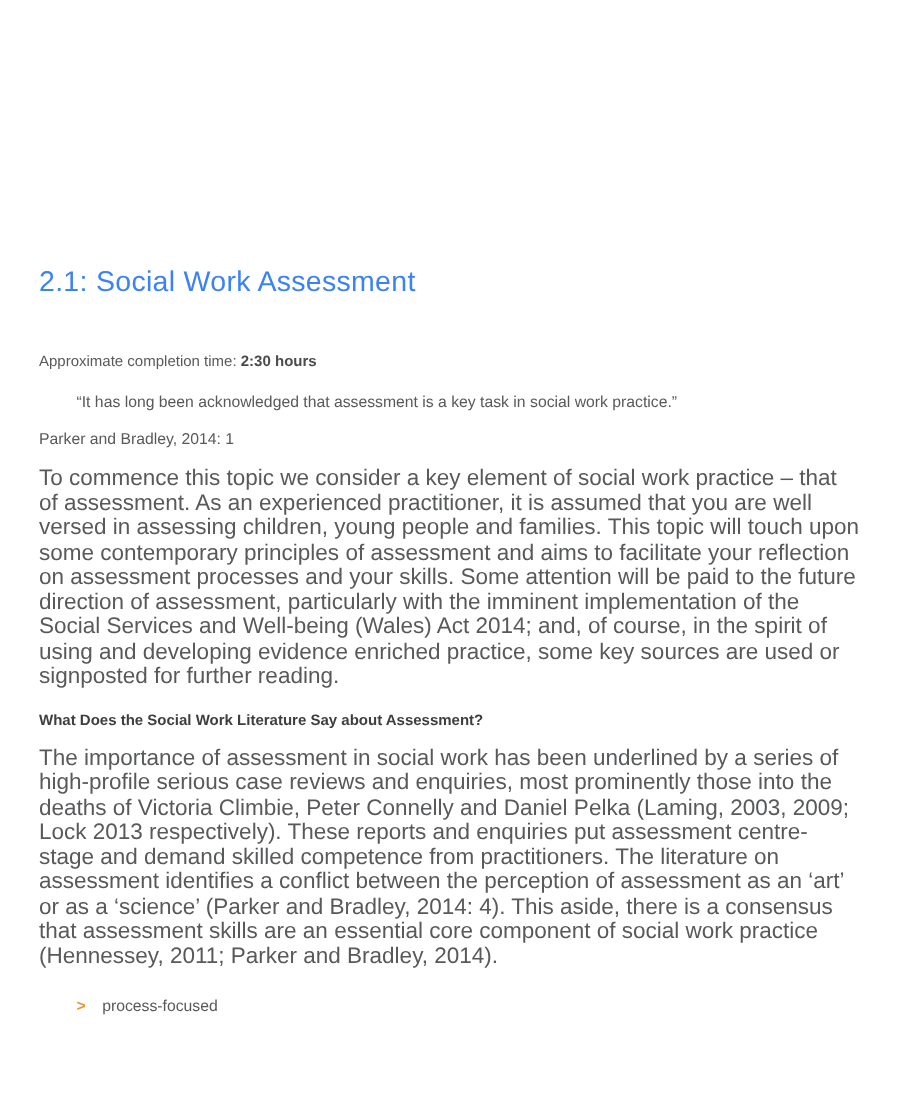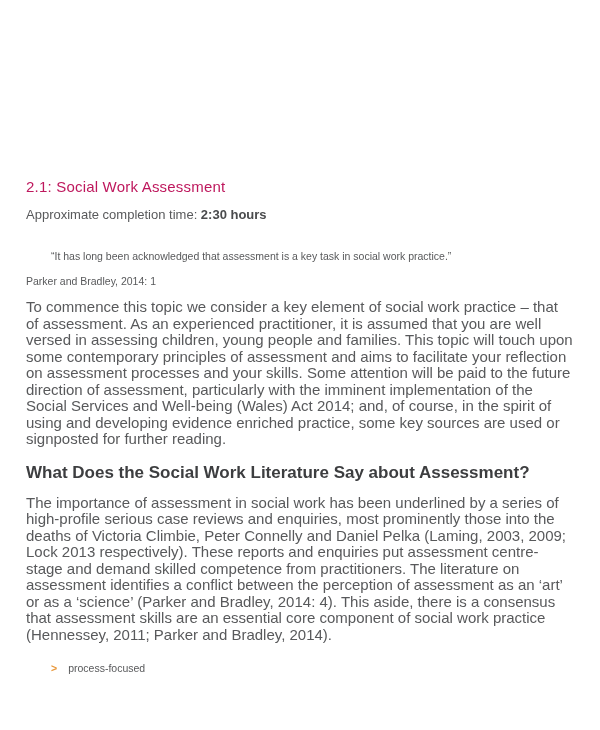--- a/index.html
+++ b/index.html
@@ -14,55 +14,55 @@
     font-family: "Liberation Sans", sans-serif;
     color: #58595b;
     overflow: hidden;
   }
   .page {
     width: 600px;
     height: 730px;
     padding: 178px 26px 0 26px;
   }
   .doc-heading {
-    font-size: 15px;
+    font-size: 19px;
     font-weight: 400;
-    color: #be185d;
+    color: #3b82f6;
     margin: 0 0 4px 0;
     letter-spacing: 0.2px;
   }
   .completion-line {
-    margin-top: 12px;
-    font-size: 13px;
+    margin-top: 36px;
+    font-size: 10px;
     color: #58595b;
   }
   .completion-value {
     font-weight: 700;
     color: #4a4b4d;
   }
   .quote-block {
-    margin-top: 28px;
+    margin-top: 15px;
     padding-left: 25px;
     font-size: 10.5px;
     color: #58595b;
   }
   .quote-attribution {
     margin-top: 13px;
     font-size: 10.5px;
     color: #58595b;
   }
   .body-paragraph {
     margin-top: 12px;
     font-size: 15px;
     line-height: 16.5px;
     color: #58595b;
   }
   .section-heading {
     margin-top: 0;
-    font-size: 17px;
+    font-size: 10px;
     font-weight: 700;
     color: #3d3e40;
   }
   .bullet-row {
     margin-top: 19px;
     padding-left: 25px;
     font-size: 10.5px;
     display: flex;
     align-items: baseline;
   }

